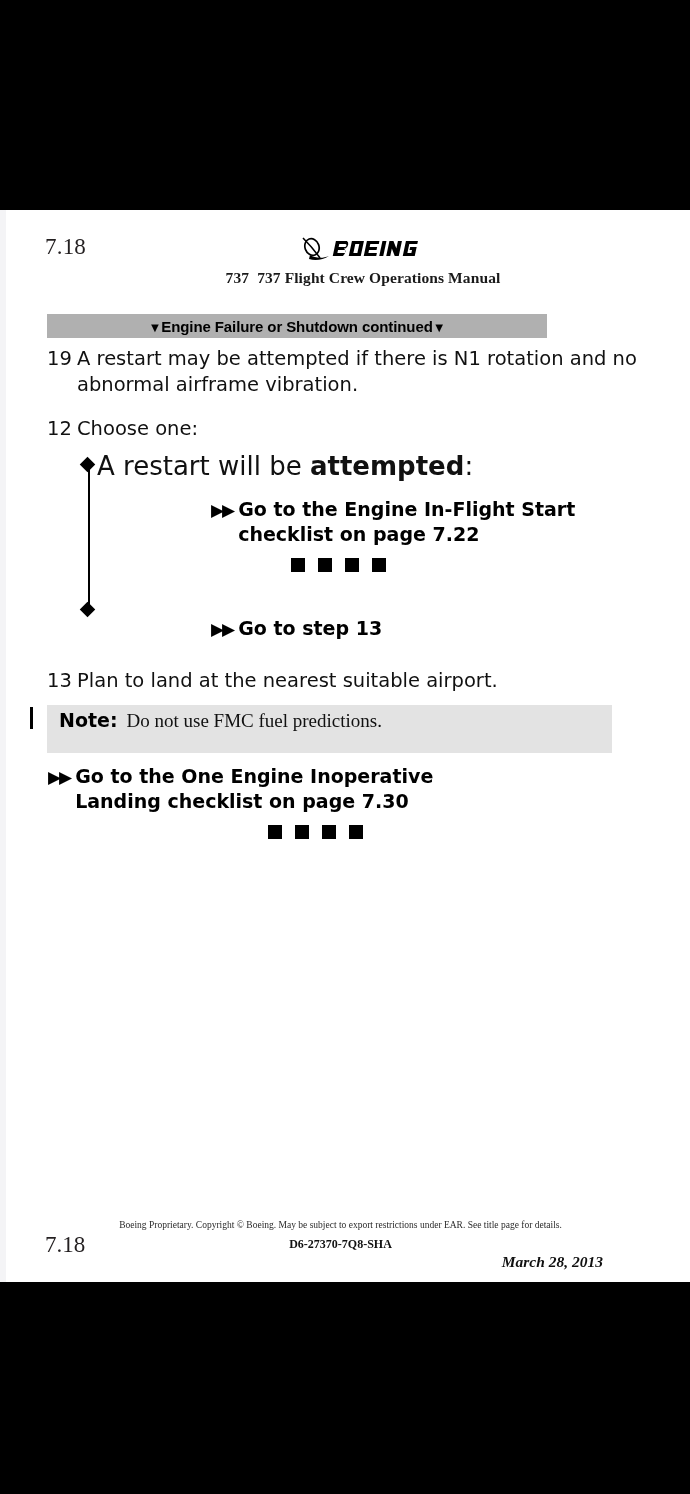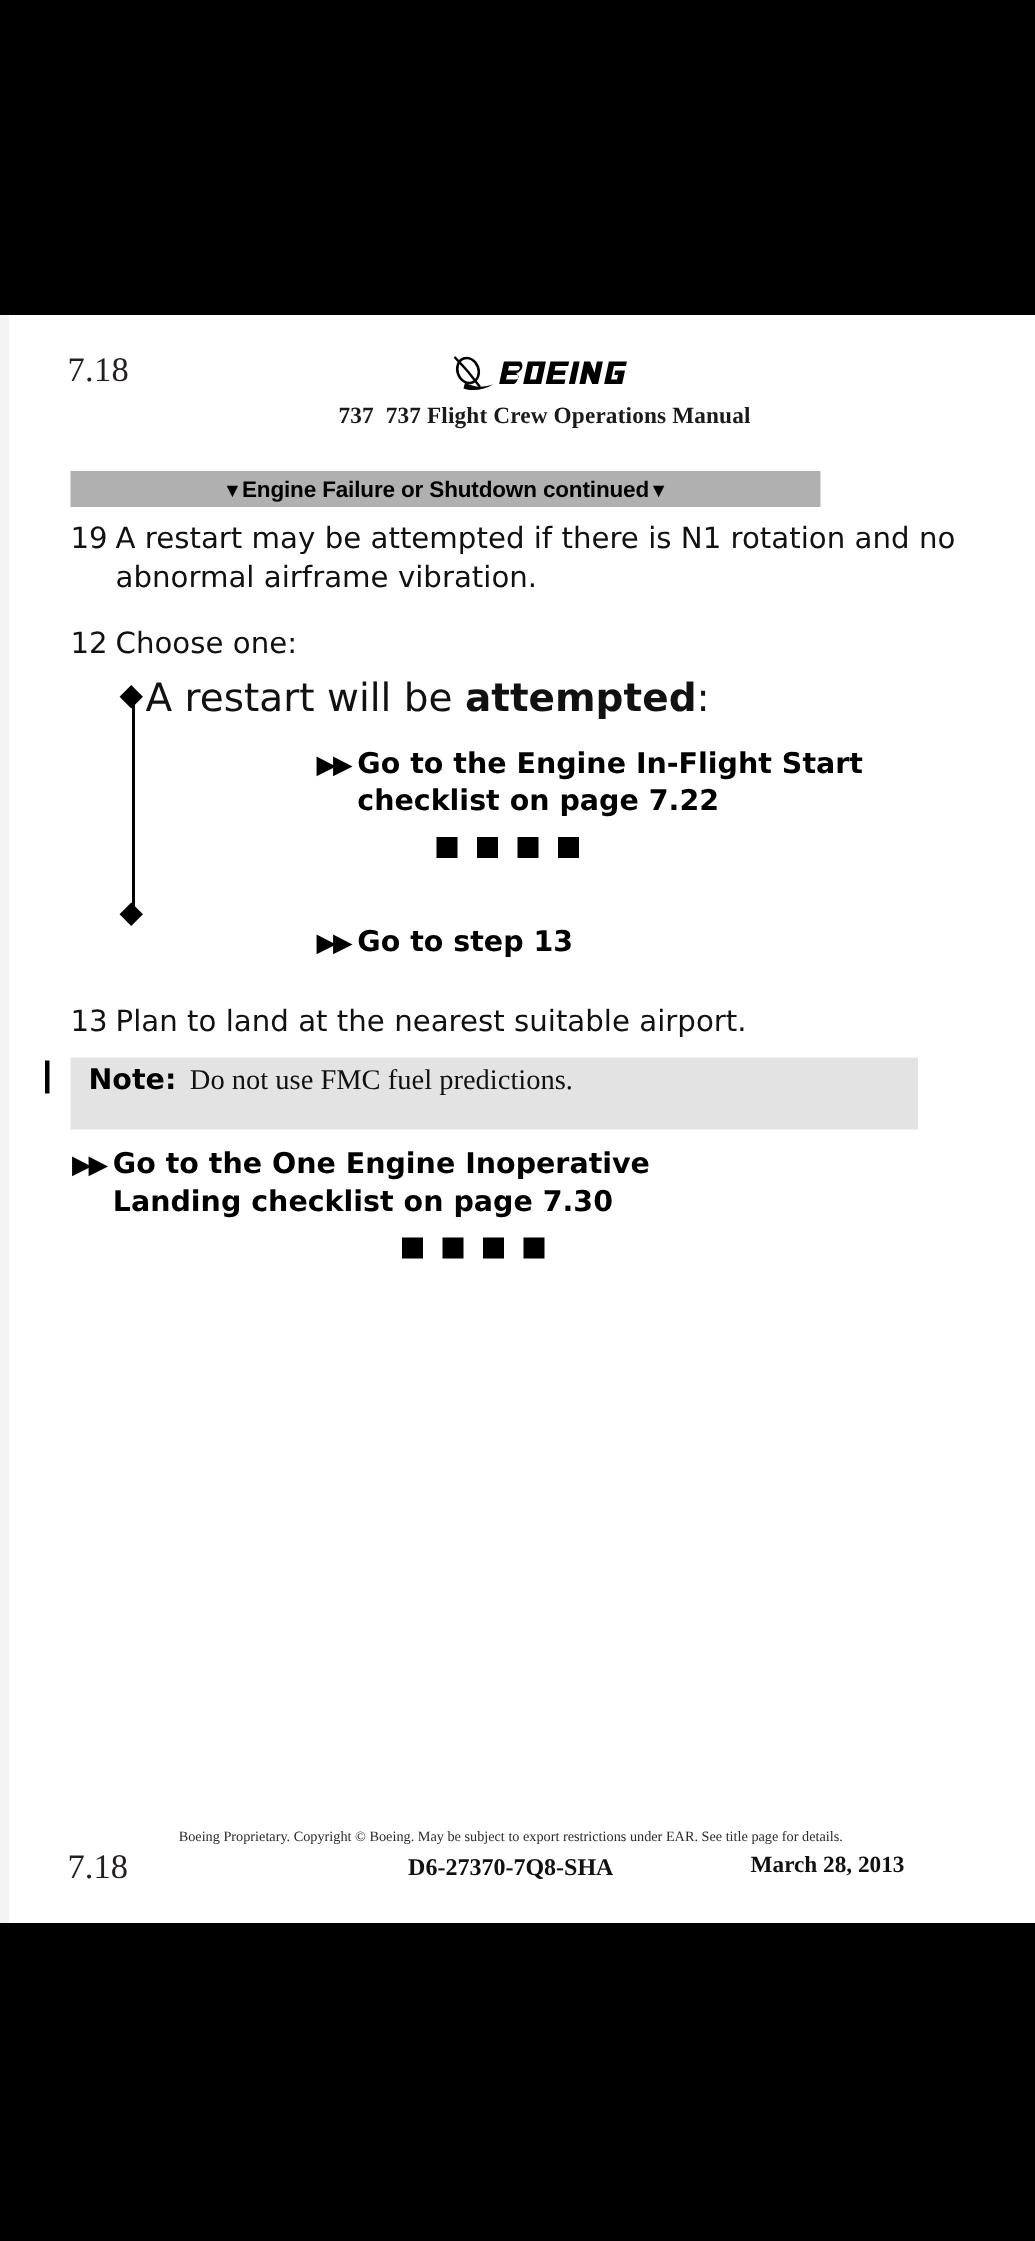--- a/index.html
+++ b/index.html
@@ -277,31 +277,32 @@
     font-size: 23px;
     color: #231f20;
   }
   .foot-docnum {
     position: absolute;
     left: 0; right: 0;
     top: 5px;
     text-align: center;
     font-family: "Liberation Serif", serif;
     font-weight: bold;
-    font-size: 16px;
+    font-size: 12px;
     color: #111111;
   }
   .foot-date {
     position: absolute;
     right: 78px;
-    top: 3px;
+    top: 21px;
     font-family: "Liberation Serif", serif;
     font-weight: bold;
     font-size: 15.5px;
     color: #111111;
+    font-style: italic;
   }
 
   b, strong { font-weight: bold; }
 </style>
 </head>
 <body>
 
 <div class="viewer">
 
   <div class="letterbox-top"></div>

